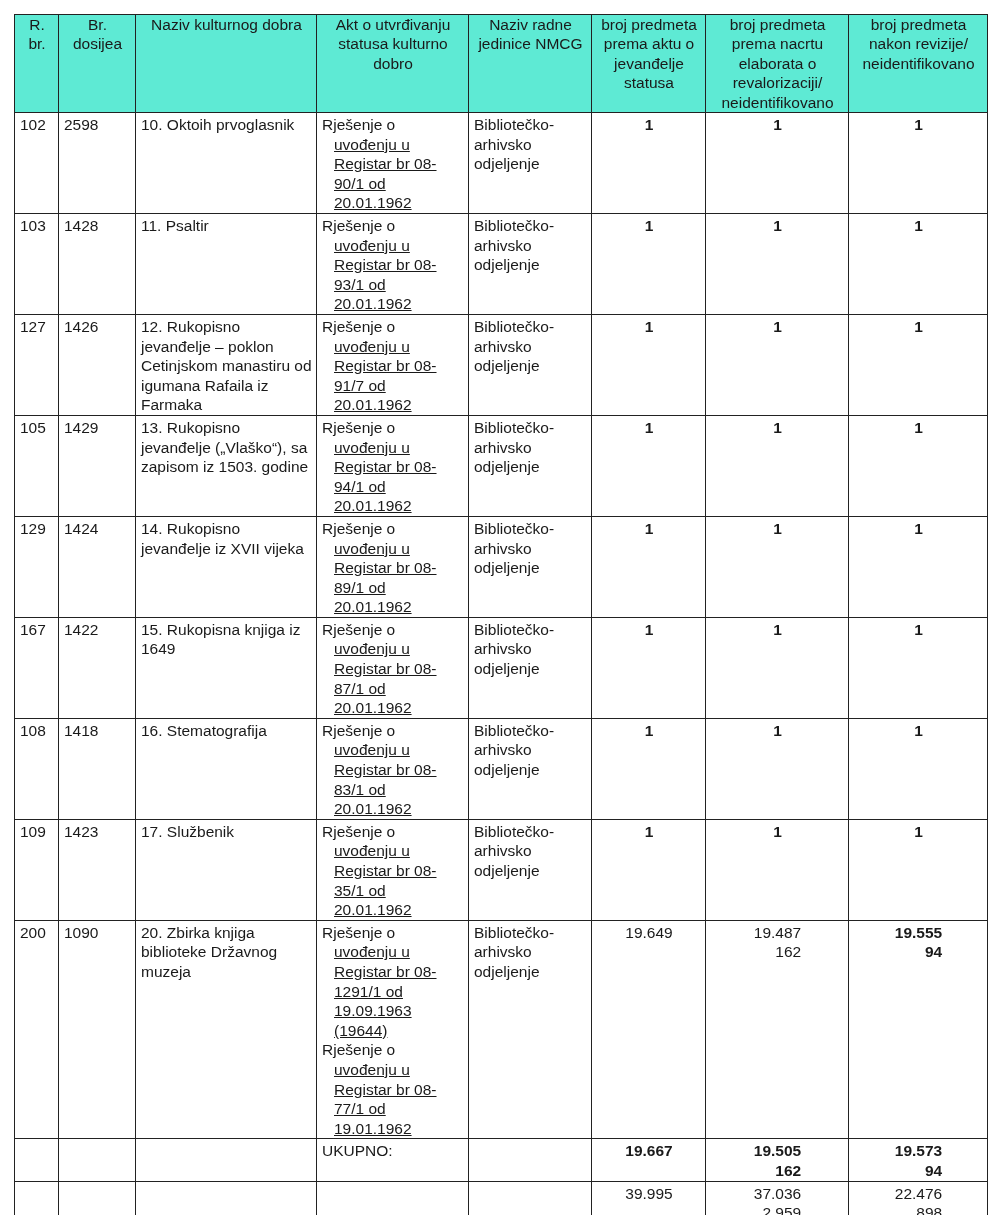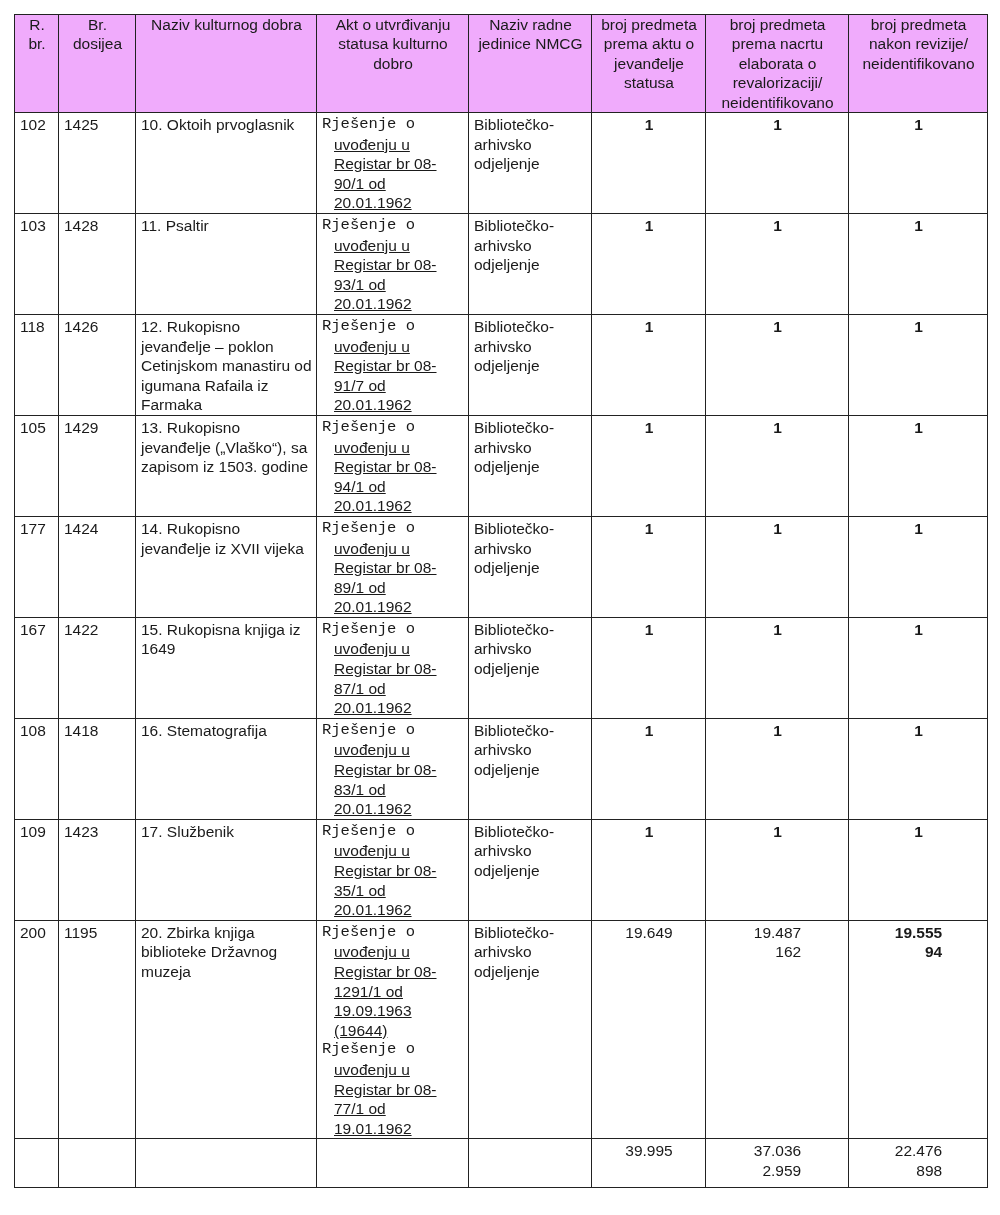--- a/index.html
+++ b/index.html
@@ -1,23 +1,23 @@
 <!DOCTYPE html>
 <html><head>
 <meta charset="utf-8">
 <style>
   html, body { margin:0; padding:0; background:#ffffff; }
   body { width:1000px; height:1215px; position:relative; font-family:"Liberation Sans", sans-serif; color:#1a1a1a; }
   table.reg { position:absolute; left:14px; top:14px; border-collapse:collapse; table-layout:fixed; width:973px; }
   table.reg td, table.reg th { border:1.5px solid #222; vertical-align:top; padding:2px 4px 0 5px; font-size:15.5px; line-height:19.6px; font-weight:normal; overflow:hidden; }
-  table.reg th { background:#f0abfc; text-align:center; height:93px; padding-top:0; line-height:19.4px; }
+  table.reg th { background:#5eead4; text-align:center; height:93px; padding-top:0; line-height:19.4px; }
   .bold { font-weight:bold; }
   .akt { white-space:pre-line; padding-left:6px; }
   .akt .ind { display:block; padding-left:12px;text-decoration:underline; }
-  .akt .first { display:block;font-family:Liberation Mono, monospace; }
+  .akt .first { display:block; }
   .val { text-align:center; }
   .val.b { font-weight:bold; }
   .stack { display:inline-block; text-align:right; }
   .stack span { display:block; }
   .big { font-size:19px; line-height:24px; font-weight:bold; }
   tr.item td { height:93px; }
   tr.item.tall td { height:211px; }
   tr.sum td { height:34px; }
   tr.grand td { height:46px; }
 </style>
@@ -43,60 +43,60 @@
       <th>Akt o utvrđivanju statusa kulturno dobro</th>
       <th>Naziv radne jedinice NMCG</th>
       <th>broj predmeta prema aktu o jevanđelje statusa</th>
       <th>broj predmeta prema nacrtu elaborata o revalorizaciji/ neidentifikovano</th>
       <th>broj predmeta nakon revizije/ neidentifikovano</th>
     </tr>
   </thead>
   <tbody id="tbody">
       <tr class="item">
         <td><span>102</span></td>
-        <td><span>1425</span></td>
+        <td><span>2598</span></td>
         <td><span>10. Oktoih prvoglasnik</span></td>
         <td class="akt"><span class="first">Rješenje o</span><span class="ind">uvođenju u</span><span class="ind">Registar br 08-</span><span class="ind">90/1 od</span><span class="ind">20.01.1962</span></td>
         <td><span>Bibliotečko-arhivsko odjeljenje</span></td>
         <td class="val b"><div class="stack"><span>1</span></div></td>
         <td class="val b"><div class="stack"><span>1</span></div></td>
         <td class="val b"><div class="stack"><span>1</span></div></td>
       </tr>
       <tr class="item">
         <td><span>103</span></td>
         <td><span>1428</span></td>
         <td><span>11. Psaltir</span></td>
         <td class="akt"><span class="first">Rješenje o</span><span class="ind">uvođenju u</span><span class="ind">Registar br 08-</span><span class="ind">93/1 od</span><span class="ind">20.01.1962</span></td>
         <td><span>Bibliotečko-arhivsko odjeljenje</span></td>
         <td class="val b"><div class="stack"><span>1</span></div></td>
         <td class="val b"><div class="stack"><span>1</span></div></td>
         <td class="val b"><div class="stack"><span>1</span></div></td>
       </tr>
       <tr class="item">
-        <td><span>118</span></td>
+        <td><span>127</span></td>
         <td><span>1426</span></td>
         <td><span>12. Rukopisno jevanđelje – poklon Cetinjskom manastiru od igumana Rafaila iz Farmaka</span></td>
         <td class="akt"><span class="first">Rješenje o</span><span class="ind">uvođenju u</span><span class="ind">Registar br 08-</span><span class="ind">91/7 od</span><span class="ind">20.01.1962</span></td>
         <td><span>Bibliotečko-arhivsko odjeljenje</span></td>
         <td class="val b"><div class="stack"><span>1</span></div></td>
         <td class="val b"><div class="stack"><span>1</span></div></td>
         <td class="val b"><div class="stack"><span>1</span></div></td>
       </tr>
       <tr class="item">
         <td><span>105</span></td>
         <td><span>1429</span></td>
         <td><span>13. Rukopisno jevanđelje („Vlaško“), sa zapisom iz 1503. godine</span></td>
         <td class="akt"><span class="first">Rješenje o</span><span class="ind">uvođenju u</span><span class="ind">Registar br 08-</span><span class="ind">94/1 od</span><span class="ind">20.01.1962</span></td>
         <td><span>Bibliotečko-arhivsko odjeljenje</span></td>
         <td class="val b"><div class="stack"><span>1</span></div></td>
         <td class="val b"><div class="stack"><span>1</span></div></td>
         <td class="val b"><div class="stack"><span>1</span></div></td>
       </tr>
       <tr class="item">
-        <td><span>177</span></td>
+        <td><span>129</span></td>
         <td><span>1424</span></td>
         <td><span>14. Rukopisno jevanđelje iz XVII vijeka</span></td>
         <td class="akt"><span class="first">Rješenje o</span><span class="ind">uvođenju u</span><span class="ind">Registar br 08-</span><span class="ind">89/1 od</span><span class="ind">20.01.1962</span></td>
         <td><span>Bibliotečko-arhivsko odjeljenje</span></td>
         <td class="val b"><div class="stack"><span>1</span></div></td>
         <td class="val b"><div class="stack"><span>1</span></div></td>
         <td class="val b"><div class="stack"><span>1</span></div></td>
       </tr>
       <tr class="item">
         <td><span>167</span></td>
@@ -123,27 +123,37 @@
         <td><span>1423</span></td>
         <td><span>17. Službenik</span></td>
         <td class="akt"><span class="first">Rješenje o</span><span class="ind">uvođenju u</span><span class="ind">Registar br 08-</span><span class="ind">35/1 od</span><span class="ind">20.01.1962</span></td>
         <td><span>Bibliotečko-arhivsko odjeljenje</span></td>
         <td class="val b"><div class="stack"><span>1</span></div></td>
         <td class="val b"><div class="stack"><span>1</span></div></td>
         <td class="val b"><div class="stack"><span>1</span></div></td>
       </tr>
       <tr class="item tall">
         <td><span>200</span></td>
-        <td><span>1195</span></td>
+        <td><span>1090</span></td>
         <td><span>20. Zbirka knjiga biblioteke Državnog muzeja</span></td>
         <td class="akt"><span class="first">Rješenje o</span><span class="ind">uvođenju u</span><span class="ind">Registar br 08-</span><span class="ind">1291/1 od</span><span class="ind">19.09.1963</span><span class="ind">(19644)</span><span class="first">Rješenje o</span><span class="ind">uvođenju u</span><span class="ind">Registar br 08-</span><span class="ind">77/1 od</span><span class="ind">19.01.1962</span></td>
         <td><span>Bibliotečko-arhivsko odjeljenje</span></td>
         <td class="val"><div class="stack"><span>19.649</span></div></td>
         <td class="val"><div class="stack"><span>19.487</span><span>162</span></div></td>
         <td class="val b"><div class="stack"><span>19.555</span><span>94</span></div></td>
+      </tr>
+      <tr class="sum">
+        <td></td>
+        <td></td>
+        <td></td>
+        <td class="bold"><span>UKUPNO:</span></td>
+        <td></td>
+        <td class="val b"><div class="stack"><span>19.667</span></div></td>
+        <td class="val b"><div class="stack"><span>19.505</span><span>162</span></div></td>
+        <td class="val b"><div class="stack"><span>19.573</span><span>94</span></div></td>
       </tr>
       <tr class="grand">
         <td></td>
         <td></td>
         <td></td>
         <td></td>
         <td></td>
         <td class="val big"><div class="stack"><span>39.995</span></div></td>
         <td class="val big"><div class="stack"><span>37.036</span><span>2.959</span></div></td>
         <td class="val big"><div class="stack"><span>22.476</span><span>898</span></div></td>

